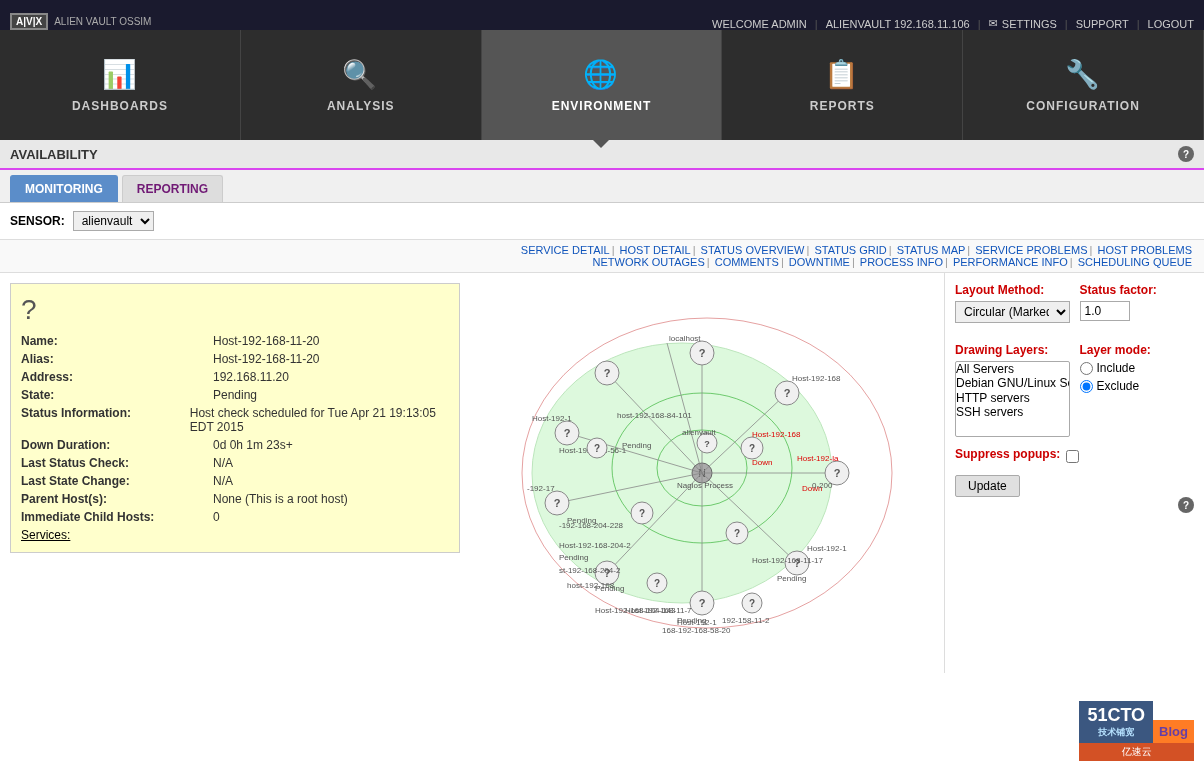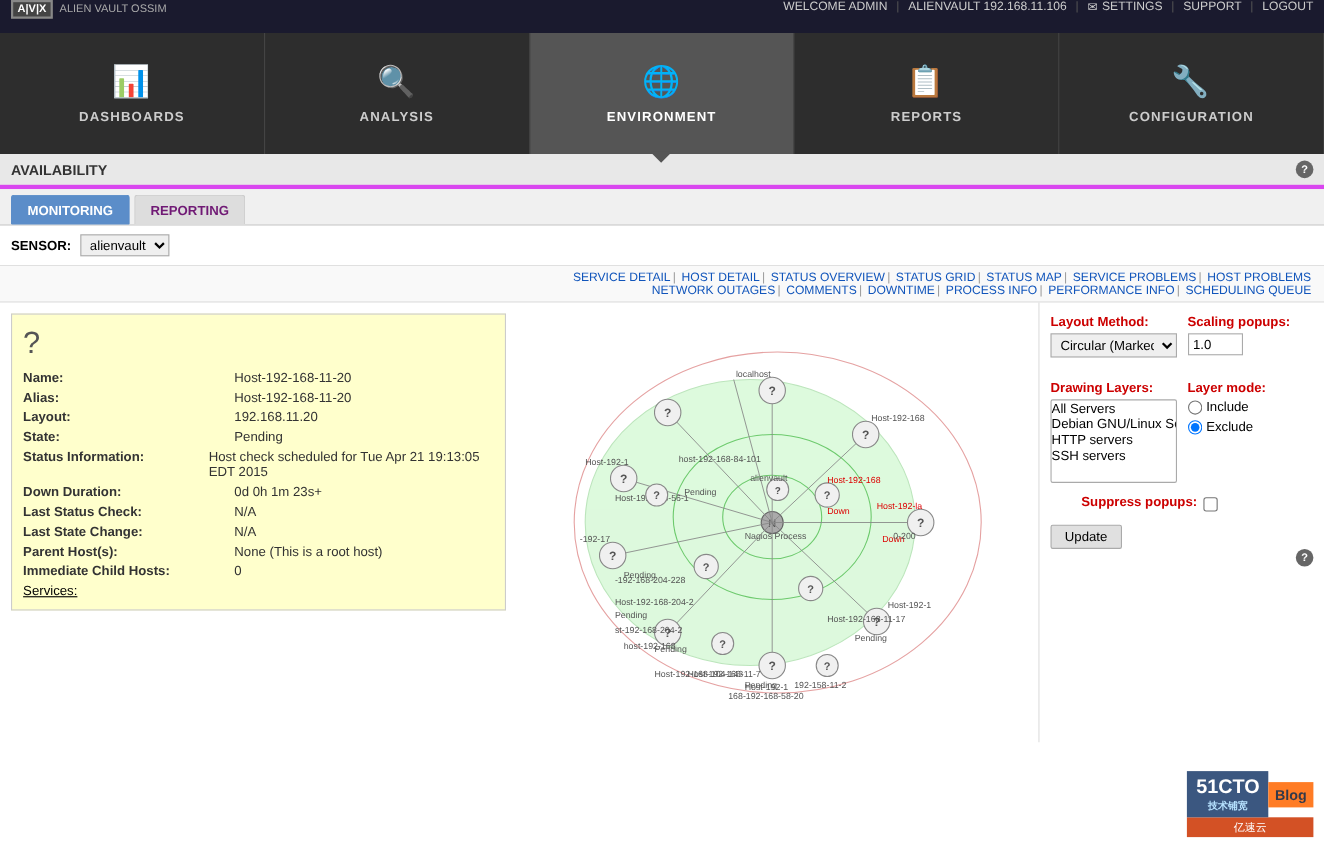--- a/index.html
+++ b/index.html
@@ -3,21 +3,21 @@
   <meta charset="utf-8">
   <style>
     * { margin: 0; padding: 0; box-sizing: border-box; }
     body { font-family: Arial, sans-serif; font-size: 12px; background: #fff; }
 
     
     #topbar {
       background: #1a1a2e;
       color: #ccc;
       display: flex;
-      align-items: flex-start;
+      align-items: flex-end;
       justify-content: flex-end;
       padding: 0 10px;
       height: 30px;
       font-size: 11px;
     }
     #topbar .logo {
       margin-right: auto;
       display: flex;
       align-items: center;
     }
@@ -74,21 +74,21 @@
       width: 0; height: 0;
       border-left: 10px solid transparent;
       border-right: 10px solid transparent;
       border-top: 10px solid #555;
     }
     .nav-icon { font-size: 28px; }
 
     
     #avail-bar {
       background: #e8e8e8;
-      border-bottom: 4px solid #d946ef;
+      border-bottom: 2px solid #d946ef;
       padding: 6px 10px;
       display: flex;
       align-items: center;
       justify-content: space-between;
       font-size: 13px;
       font-weight: bold;
       color: #333;
       text-transform: uppercase;
     }
     .help-icon {
@@ -228,21 +228,21 @@
     }
     .layer-mode-radios {
       display: flex;
       flex-direction: column;
       gap: 4px;
       font-size: 12px;
     }
     .layer-mode-radios label {
       display: flex; align-items: center; gap: 4px; cursor: pointer;
     }
-    .suppress-row { display: flex; align-items: center; gap: 6px; margin-bottom: 10px; margin-left: 28px; }
+    .suppress-row { display: flex; align-items: center; gap: 6px; margin-bottom: 10px; }
     .update-btn {
       background: #e0e0e0;
       border: 1px solid #aaa;
       padding: 3px 12px;
       cursor: pointer;
       font-size: 12px;
       border-radius: 2px;
     }
     .panel-help { display: flex; justify-content: flex-end; }
 
@@ -365,21 +365,21 @@
       <div class="question-icon">?</div>
       <div class="info-row">
         <span class="info-label">Name:</span>
         <span class="info-value">Host-192-168-11-20</span>
       </div>
       <div class="info-row">
         <span class="info-label">Alias:</span>
         <span class="info-value">Host-192-168-11-20</span>
       </div>
       <div class="info-row">
-        <span class="info-label">Layout:</span>
+        <span class="info-label">Address:</span>
         <span class="info-value">192.168.11.20</span>
       </div>
       <div class="info-row">
         <span class="info-label">State:</span>
         <span class="info-value">Pending</span>
       </div>
       <div class="info-row">
         <span class="info-label">Status Information:</span>
         <span class="info-value">Host check scheduled for Tue Apr 21 19:13:05 EDT 2015</span>
       </div>
@@ -525,21 +525,21 @@
         <div class="panel-label">Layout Method:</div>
         <div class="panel-field">
           <select>
             <option>Circular (Marked Up)</option>
             <option>Circular</option>
             <option>Balloon</option>
           </select>
         </div>
       </div>
       <div class="panel-col">
-        <div class="panel-label">Scaling popups:</div>
+        <div class="panel-label">Status factor:</div>
         <div class="panel-field">
           <input type="text" value="1.0" style="width: 50px;">
         </div>
       </div>
     </div>
 
     <div class="panel-row">
       <div class="panel-col">
         <div class="panel-label">Drawing Layers:</div>
         <select multiple="" class="drawing-layers-select">
@@ -574,23 +574,23 @@
     </div>
 
     <div class="panel-help">
       <div class="help-icon">?</div>
     </div>
   </div>
 
 </div>
 
 <div id="watermark">
-  <div style="display:flex; align-items:center;">
+  <div style="display:flex; align-items:flex-end;">
     <div class="watermark-box">
       <span style="font-size:18px; font-weight:bold;">51CTO</span>
       <span class="watermark-sub">技术铺宽</span>
     </div>
-    <div style="background:#ff6600; color:#0f172a; padding: 4px 6px; display:flex; flex-direction:column; align-items:center; justify-content:center;">
+    <div style="background:#ff6600; color:#4c1d95; padding: 4px 6px; display:flex; flex-direction:column; align-items:center; justify-content:center;">
       <span style="font-size:13px; font-weight:bold;">Blog</span>
     </div>
   </div>
   <div style="background:#cc3300; color:#fff; font-size:10px; text-align:center; padding:2px 4px;">亿速云</div>
 </div>
 
 </body></html>

